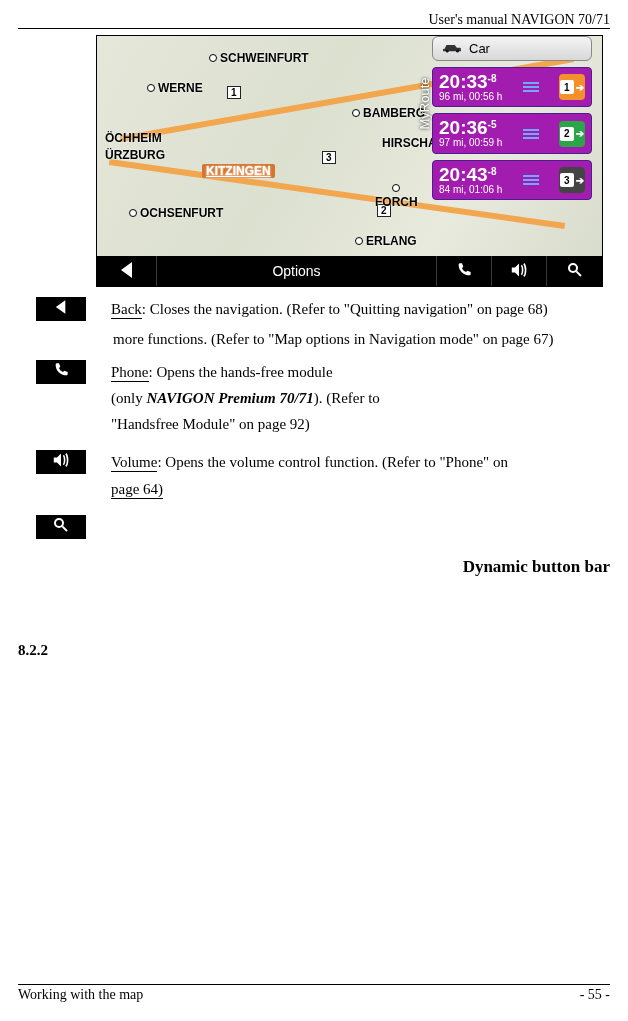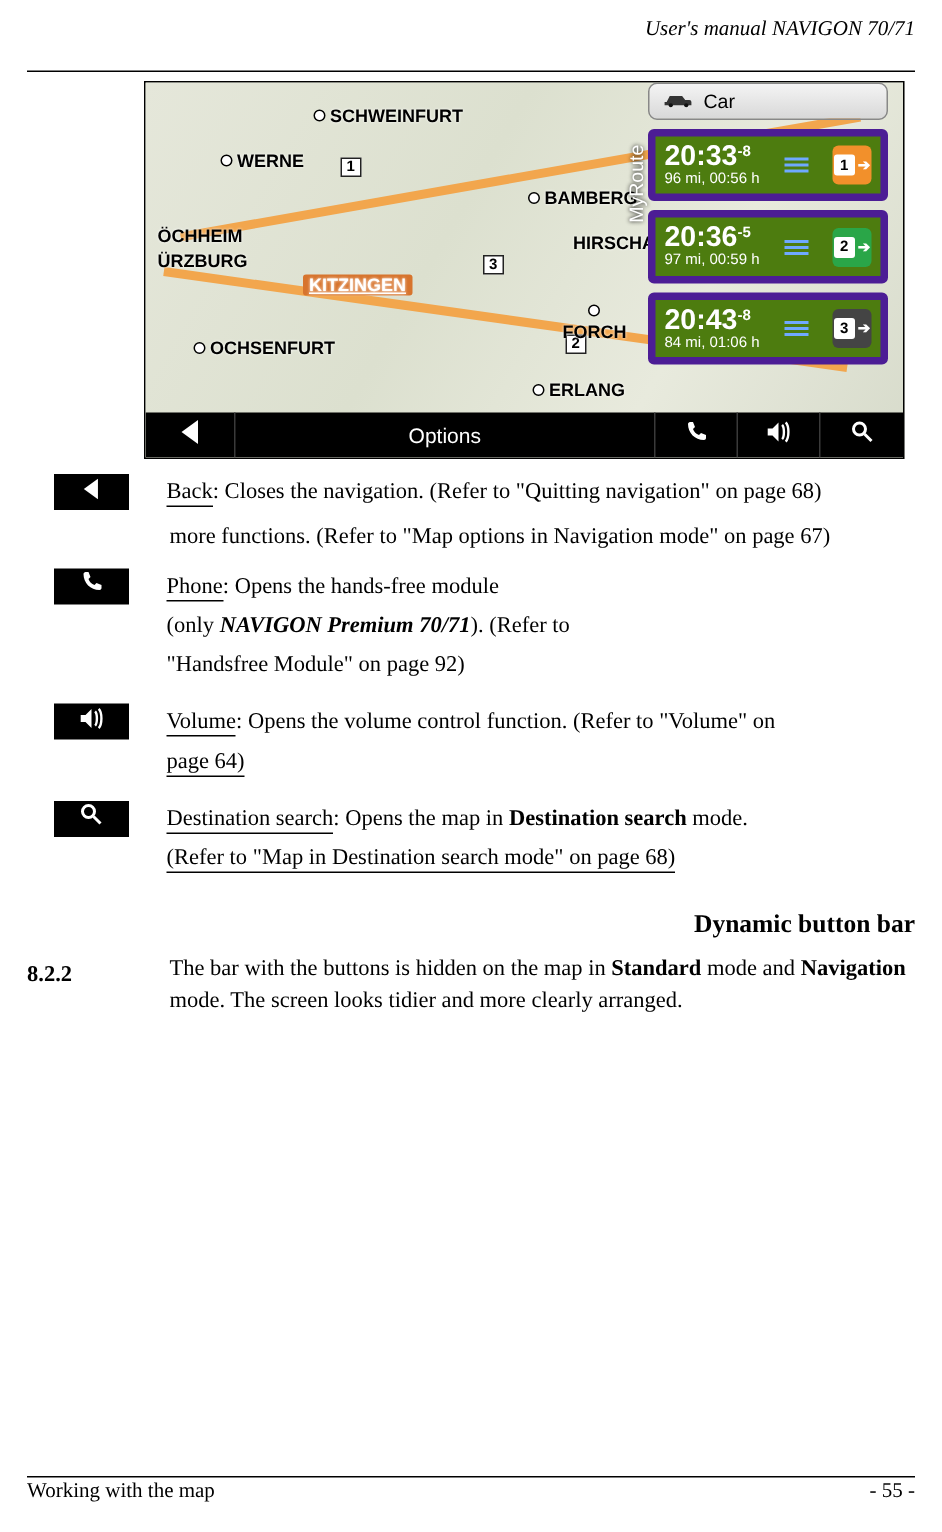--- a/index.html
+++ b/index.html
@@ -13,25 +13,24 @@
   }
   .page {
     width: 628px;
     height: 1021px;
     position: relative;
     box-sizing: border-box;
     padding: 12px 18px 0 18px;
   }
   .header-area {
     border-bottom: 1px solid #000;
-    padding-bottom: 19px;
+    padding-bottom: 0;
     margin-bottom: 6px;
     text-align: right;
     font-size: 14px;
-    font-style: italic;
   }
   .footer-area {
     position: absolute;
     bottom: 18px;
     left: 18px;
     right: 18px;
     border-top: 1px solid #000;
     padding-top: 2px;
     display: flex;
     justify-content: space-between;
@@ -111,22 +110,22 @@
     left: -34px;
     top: 60px;
     transform: rotate(-90deg);
     font-size: 13px;
     color: #fff;
     text-shadow: 0 0 3px #000;
     font-family: Arial, sans-serif;
   }
   .route-card {
     margin-top: 6px;
-    background: #4d7c0f;
-    border: 5px solid #4c1d95;
+    background: #a21caf;
+    border: 1px solid #4c1d95;
     border-radius: 4px;
     color: #fff;
     padding: 4px 6px;
     display: flex;
     align-items: center;
     justify-content: space-between;
     gap: 6px;
   }
   .route-card .times { line-height: 1.05; }
   .route-card .t1 { font-size: 19px; font-weight: 700; }
@@ -386,44 +385,37 @@
     </div>
 
     <div class="icon-desc">
       <span class="btn-icon">
         <span><svg width="20" height="16" viewBox="0 0 24 20">
               <path d="M3 7h4l5-5v16l-5-5H3z"></path>
               <path d="M15 4c2 2 2 10 0 12M18 2c3 3 3 13 0 16" stroke="#fff" stroke-width="2" fill="none"></path>
             </svg></span>
       </span>
       <div>
-        <p class="para"><span class="term-underline">Volume</span><span>: Opens the volume control function. (Refer to "Volume" on</span></p>
+        <p class="para"><span class="term-underline">Volume</span><span>: Opens the volume control function. (Refer to "Phone" on</span></p>
         <p class="para"><span class="term-underline">page 64)</span></p>
       </div>
     </div>
 
     <div class="icon-desc">
       <span class="btn-icon">
         <span><svg width="16" height="16" viewBox="0 0 24 24">
               <circle cx="9" cy="9" r="6" stroke="#fff" stroke-width="3" fill="none"></circle>
               <path d="M14 14l7 7" stroke="#fff" stroke-width="3"></path>
             </svg></span>
       </span>
-      <div>
-        <p class="para"><span class="term-underline">Destination search</span><span>: Opens the map in </span><b>Destination search</b><span> mode.</span></p>
-        <p class="para"><span class="term-underline">(Refer to "Map in Destination search mode" on page 68)</span></p>
-      </div>
     </div>
 
     <span class="section-number" style="top: 621.5px; margin-top: 20px;">8.2.2</span>
     <h3 class="section-title">Dynamic button bar</h3>
 
-    <p class="para">
-      <span>The bar with the buttons is hidden on the map in </span><b>Standard</b><span> mode and </span><b>Navigation</b><span> mode. The screen looks tidier and more clearly arranged.</span>
-    </p>
 
   </div>
 
   <div class="footer-area">
     <span>Working with the map</span>
     <span>- 55 -</span>
   </div>
 
 </div>
 

